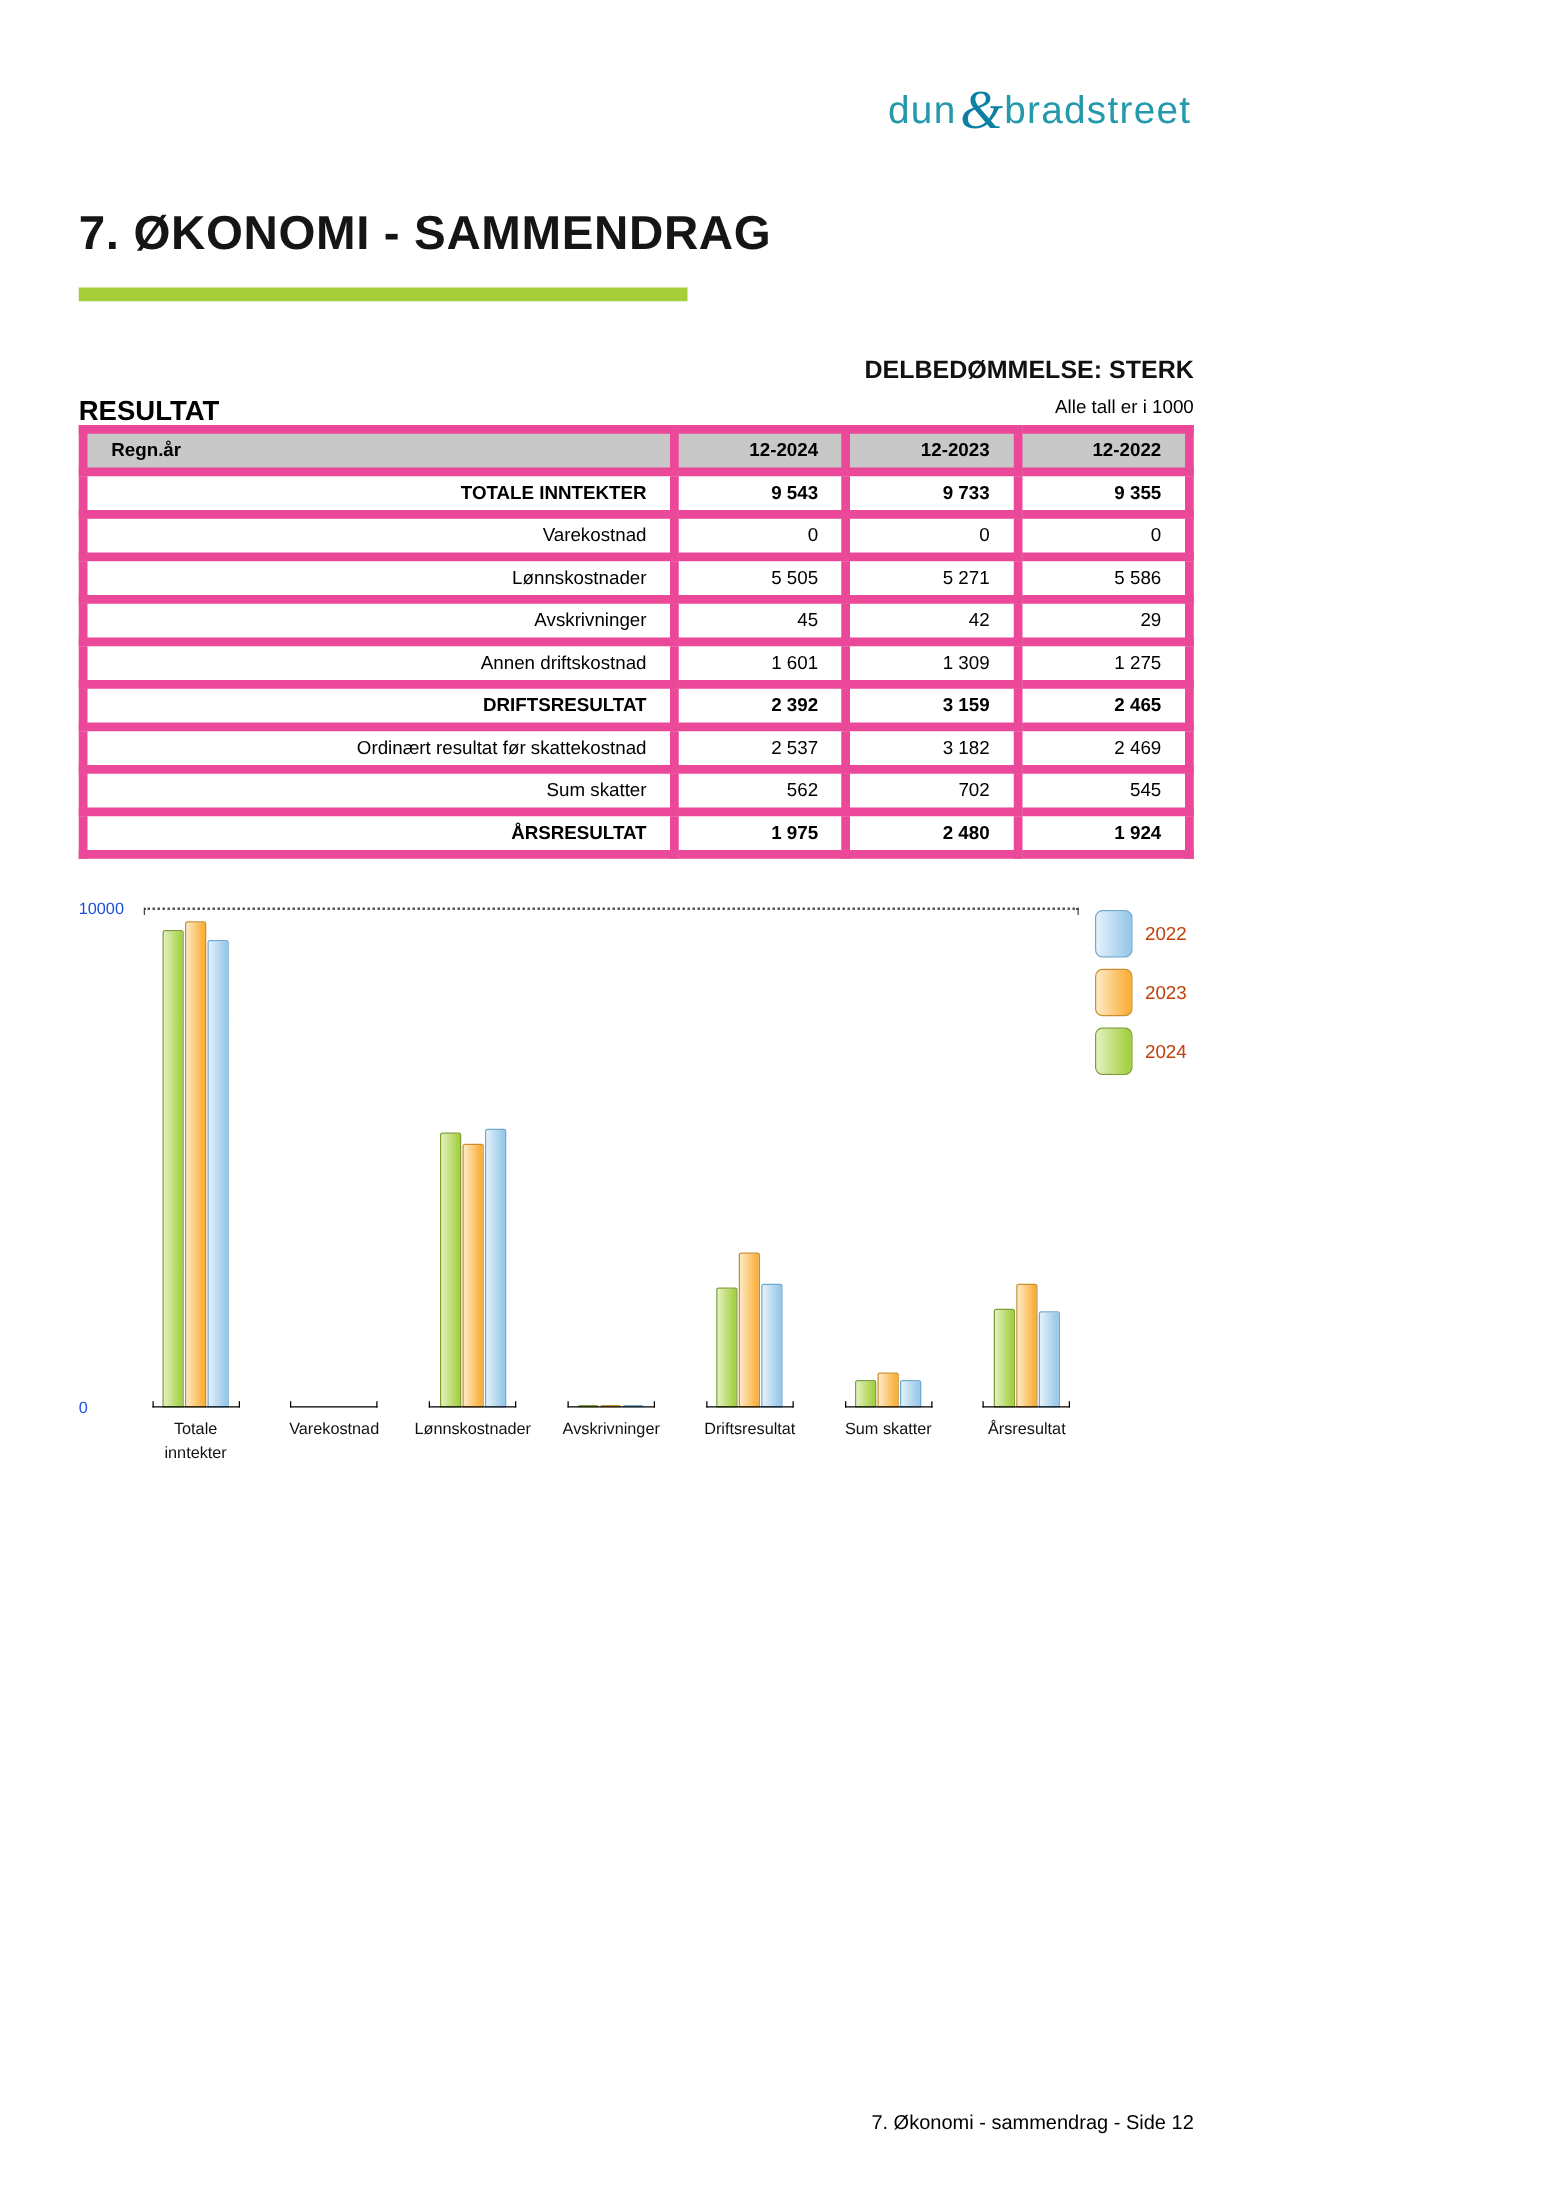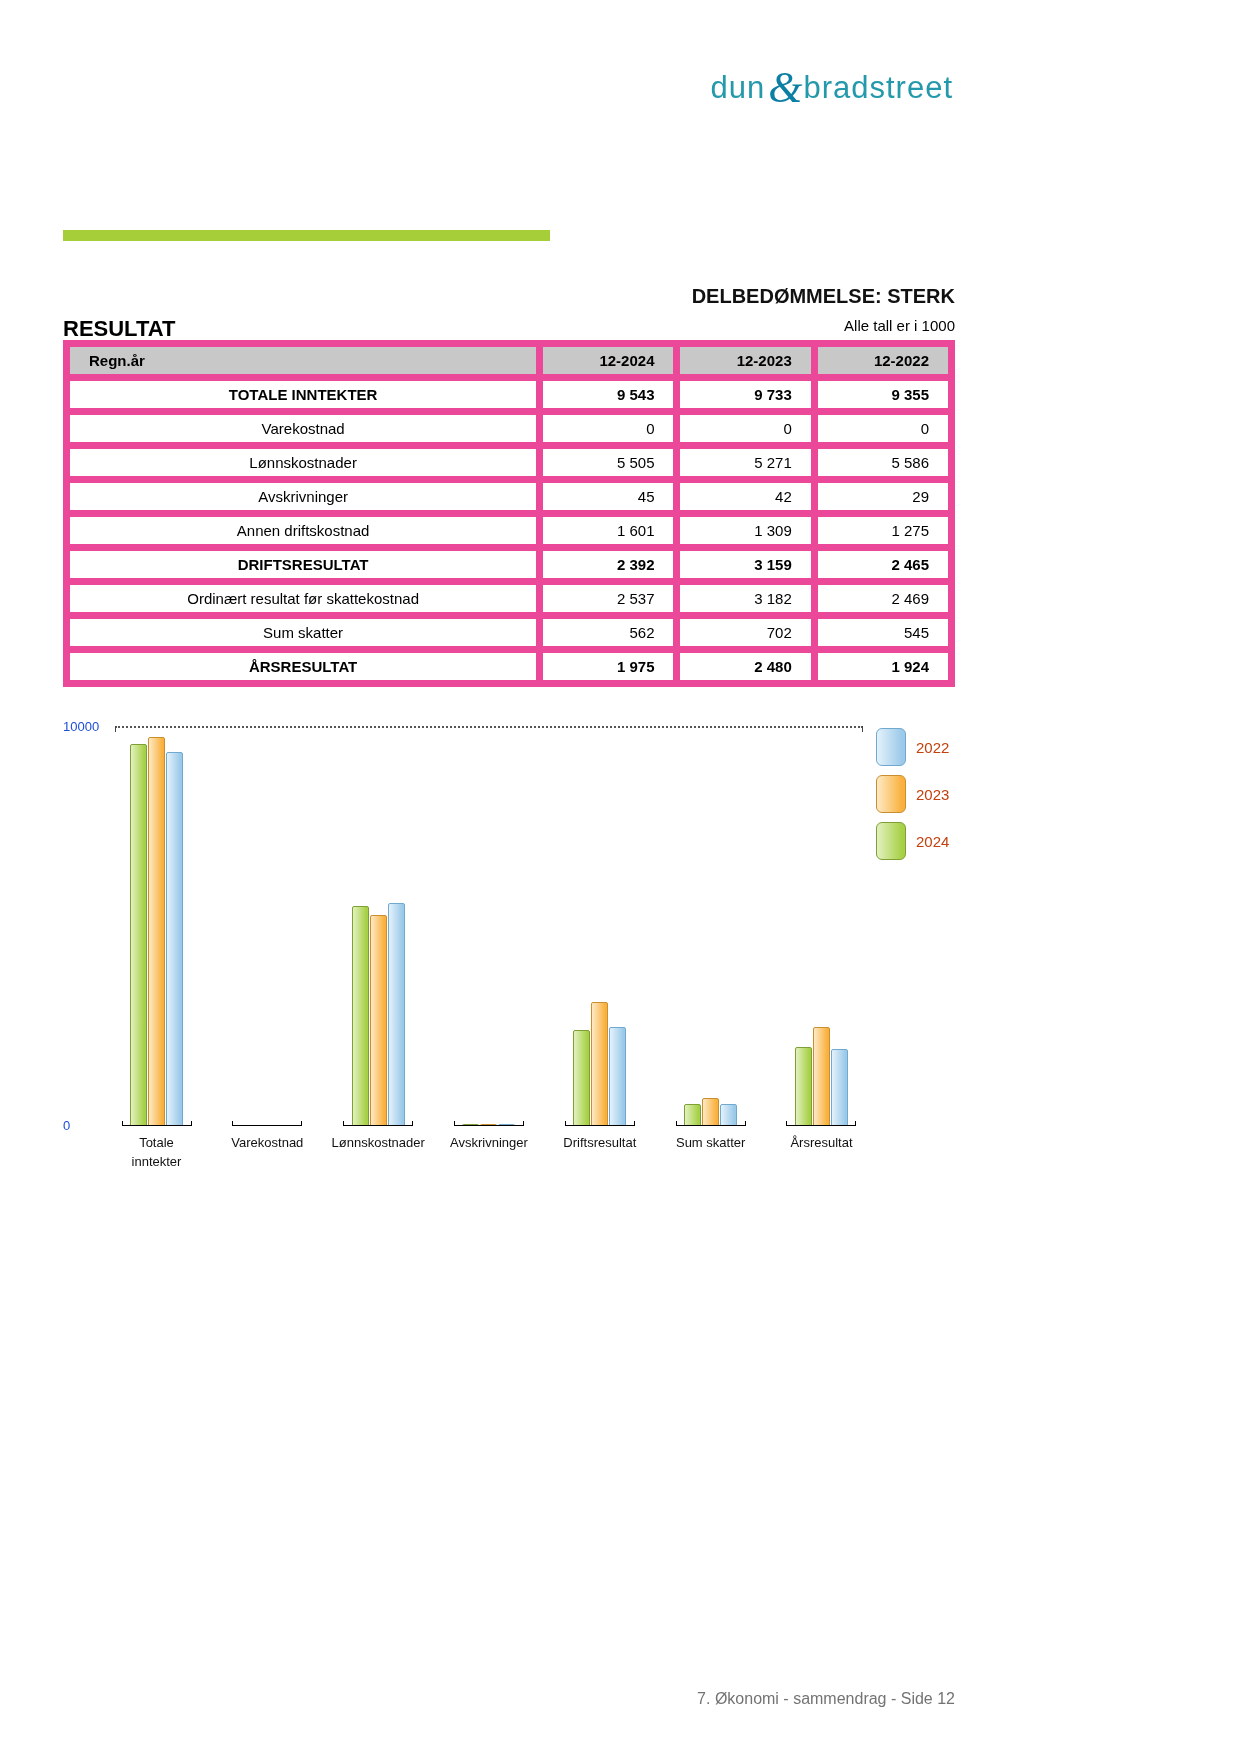--- a/index.html
+++ b/index.html
@@ -18,21 +18,21 @@
   .rating { position:absolute; right:286px; top:285px; font-size:20px; font-weight:700; color:#111; }
   .section-label { position:absolute; left:63px; top:316px; font-size:22px; font-weight:700; }
   .units-note { position:absolute; right:286px; top:317px; font-size:15px; }
 
   
   .tbl-wrap { position:absolute; left:63px; top:340px; width:892px; }
   table.results { width:100%; border-collapse:collapse; font-size:15px; }
   table.results th, table.results td { border:7px solid #ec4899; padding:5px 19px; height:29px; }
   table.results thead th { background:#c8c8c8; text-align:left; font-weight:700; }
   table.results thead th.num, table.results td.num { text-align:right; }
-  table.results td.lbl { text-align:center; }
+  table.results td.lbl { text-align:right; }
   table.results col.c-label { width:477px; }
   table.results col.c-year { width:138px; }
   tr.bold-row td { font-weight:700; }
 
   
   .chart { position:absolute; left:63px; top:712px; width:892px; height:480px; }
   .plot { position:absolute; left:52px; top:14px; width:748px; height:400px;
           border-top:2px dotted #555; display:flex; justify-content:space-between; }
   .plot::before, .plot::after { content:""; position:absolute; top:-2px; width:1px; height:6px; background:#444; }
   .plot::before { left:0; } .plot::after { right:0; }
@@ -48,33 +48,34 @@
             text-align:center; font-size:13px; line-height:1.45; color:#111; }
   .xlabel div { white-space:nowrap; }
 
   
   .legend { position:absolute; left:813px; top:16px; display:flex; flex-direction:column; gap:9px; }
   .legend-item { display:flex; align-items:center; }
   .swatch { width:30px; height:38px; border-radius:6px; border:1.5px solid #999; }
   .legend-label { margin-left:10px; font-size:15px; color:#c2410c; }
 
   
-  .footer { position:absolute; right:286px; top:1690px; font-size:16px; color:#737373;text-align:right; }
+  .footer { position:absolute; right:286px; top:1690px; font-size:16px; color:#000000;text-align:right; }
 </style>
 </head>
 <body>
 
 <div class="page">
 
   <div class="logo">
     <span class="word">dun</span>
     <span class="amp">&amp;</span>
     <span class="word">bradstreet</span>
   </div>
 
+  <h1 class="title">7. ØKONOMI - SAMMENDRAG</h1>
   <div class="green-rule"></div>
 
   <div class="rating">DELBEDØMMELSE: STERK</div>
   <div class="section-label">RESULTAT</div>
   <div class="units-note">Alle tall er i 1000</div>
 
   <div class="tbl-wrap">
     <table class="results">
       <colgroup>
         <col class="c-label">

